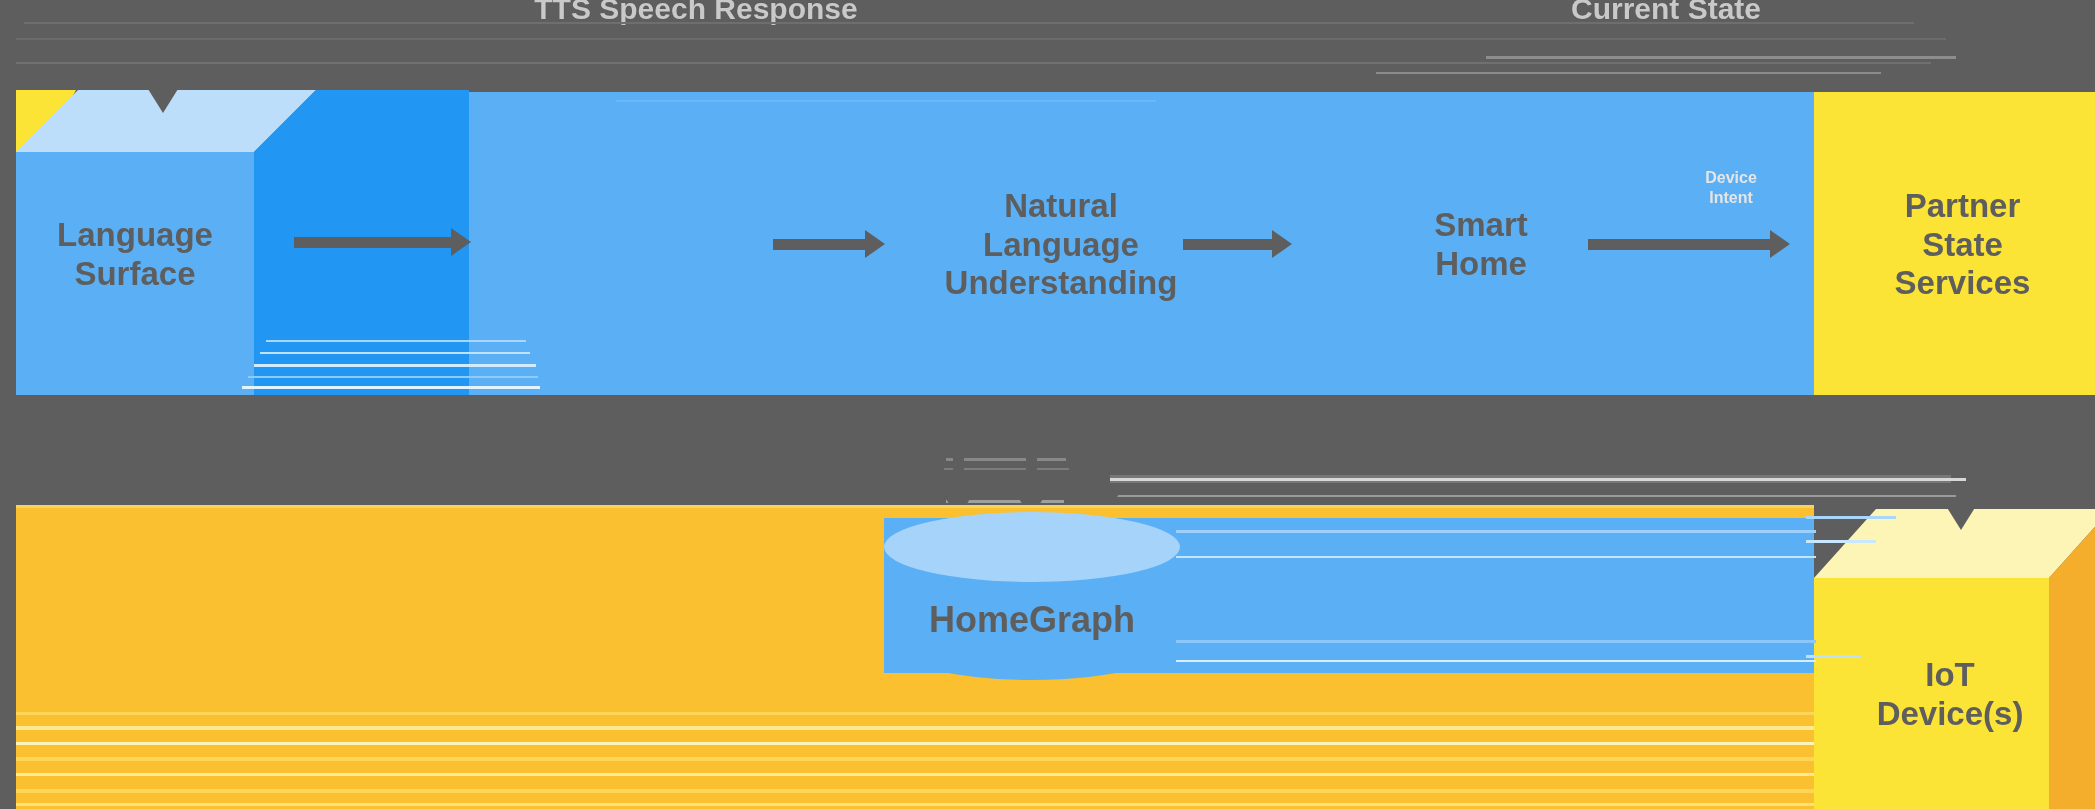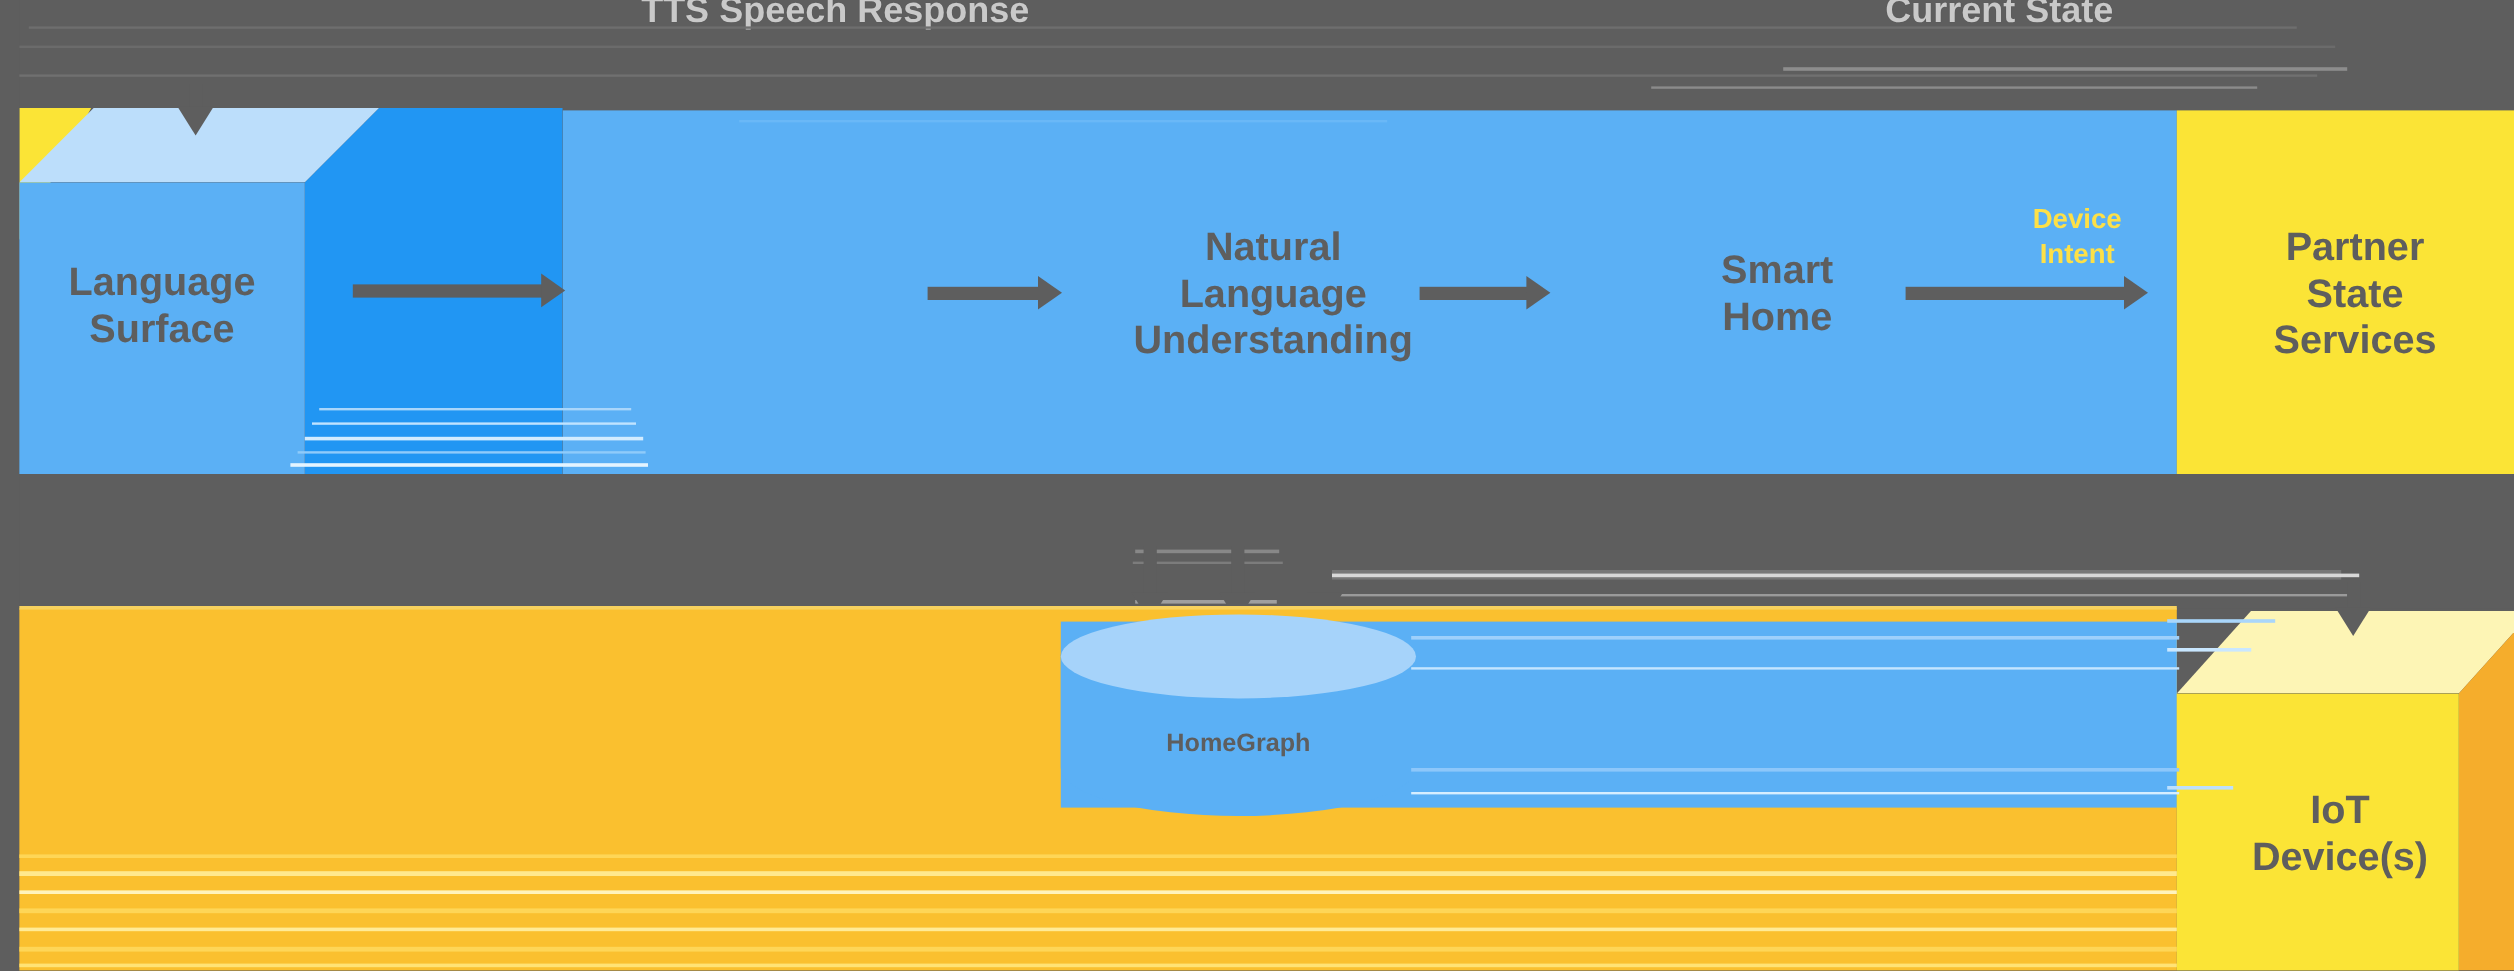--- a/index.html
+++ b/index.html
@@ -17,21 +17,21 @@
     text-align:center;line-height:1.18;
     display:flex;align-items:center;justify-content:center;
     white-space:pre-line;pointer-events:none;
   }
   .toptext{
     position:absolute;color:#c9c9c9;font-weight:bold;font-size:30px;
     text-align:center;white-space:nowrap;
     text-shadow:0 0 1px rgba(0,0,0,.15);
   }
   .smalltext{
-    position:absolute;color:#fde047;font-weight:bold;font-size:23px;
+    position:absolute;color:#e5e5e5;font-weight:bold;font-size:16px;
     line-height:1.25;text-align:center;white-space:pre-line;
   }
 
   
   .arrow-r{position:absolute;height:11px;background:#5e5e5e;}
   .arrow-r:after{
     content:"";position:absolute;right:-17px;top:-9px;
     border-top:14px solid transparent;border-bottom:14px solid transparent;
     border-left:20px solid #5e5e5e;
   }
@@ -119,21 +119,21 @@
   <div class="arrow-d" style="left:1010px;top:455px;height:42px;"></div>
   <div class="arrow-d" style="left:1083px;top:455px;height:42px;"></div>
 
   <div class="band" style="left:0px;top:507px;width:1798px;height:302px;background:#fac02f;"></div>
 
   <div class="band" style="left:868px;top:518px;width:930px;height:155px;background:#5bb0f5;"></div>
 
   <div class="band" style="left:868px;top:545px;width:296px;height:135px;background:#5bb0f5;
               border-bottom-left-radius:148px 40px;border-bottom-right-radius:148px 40px;"></div>
   <div class="band" style="left:868px;top:512px;width:296px;height:70px;background:#a6d3fa;border-radius:50%;"></div>
-  <div class="label" style="left:868px;top:595px;width:296px;height:50px;font-size:21px;">HomeGraph</div>
+  <div class="label" style="left:868px;top:595px;width:296px;height:50px;font-size:36px;">HomeGraph</div>
 
   <div class="band" style="left:1798px;top:509px;width:297px;height:69px;background:#fdf5b5;
               clip-path:polygon(62px 0, 297px 0, 297px 69px, 0 69px);
               -webkit-clip-path:polygon(62px 0, 297px 0, 235px 69px, 0 69px);
               clip-path:polygon(62px 0, 297px 0, 235px 69px, 0 69px);"></div>
 
   <div class="band" style="left:1798px;top:578px;width:235px;height:231px;background:#fbe436;"></div>
 
   <div class="band" style="left:2033px;top:509px;width:62px;height:300px;background:#f5ad2c;
               clip-path:polygon(62px 0, 62px 300px, 0 300px, 0 69px);"></div>

